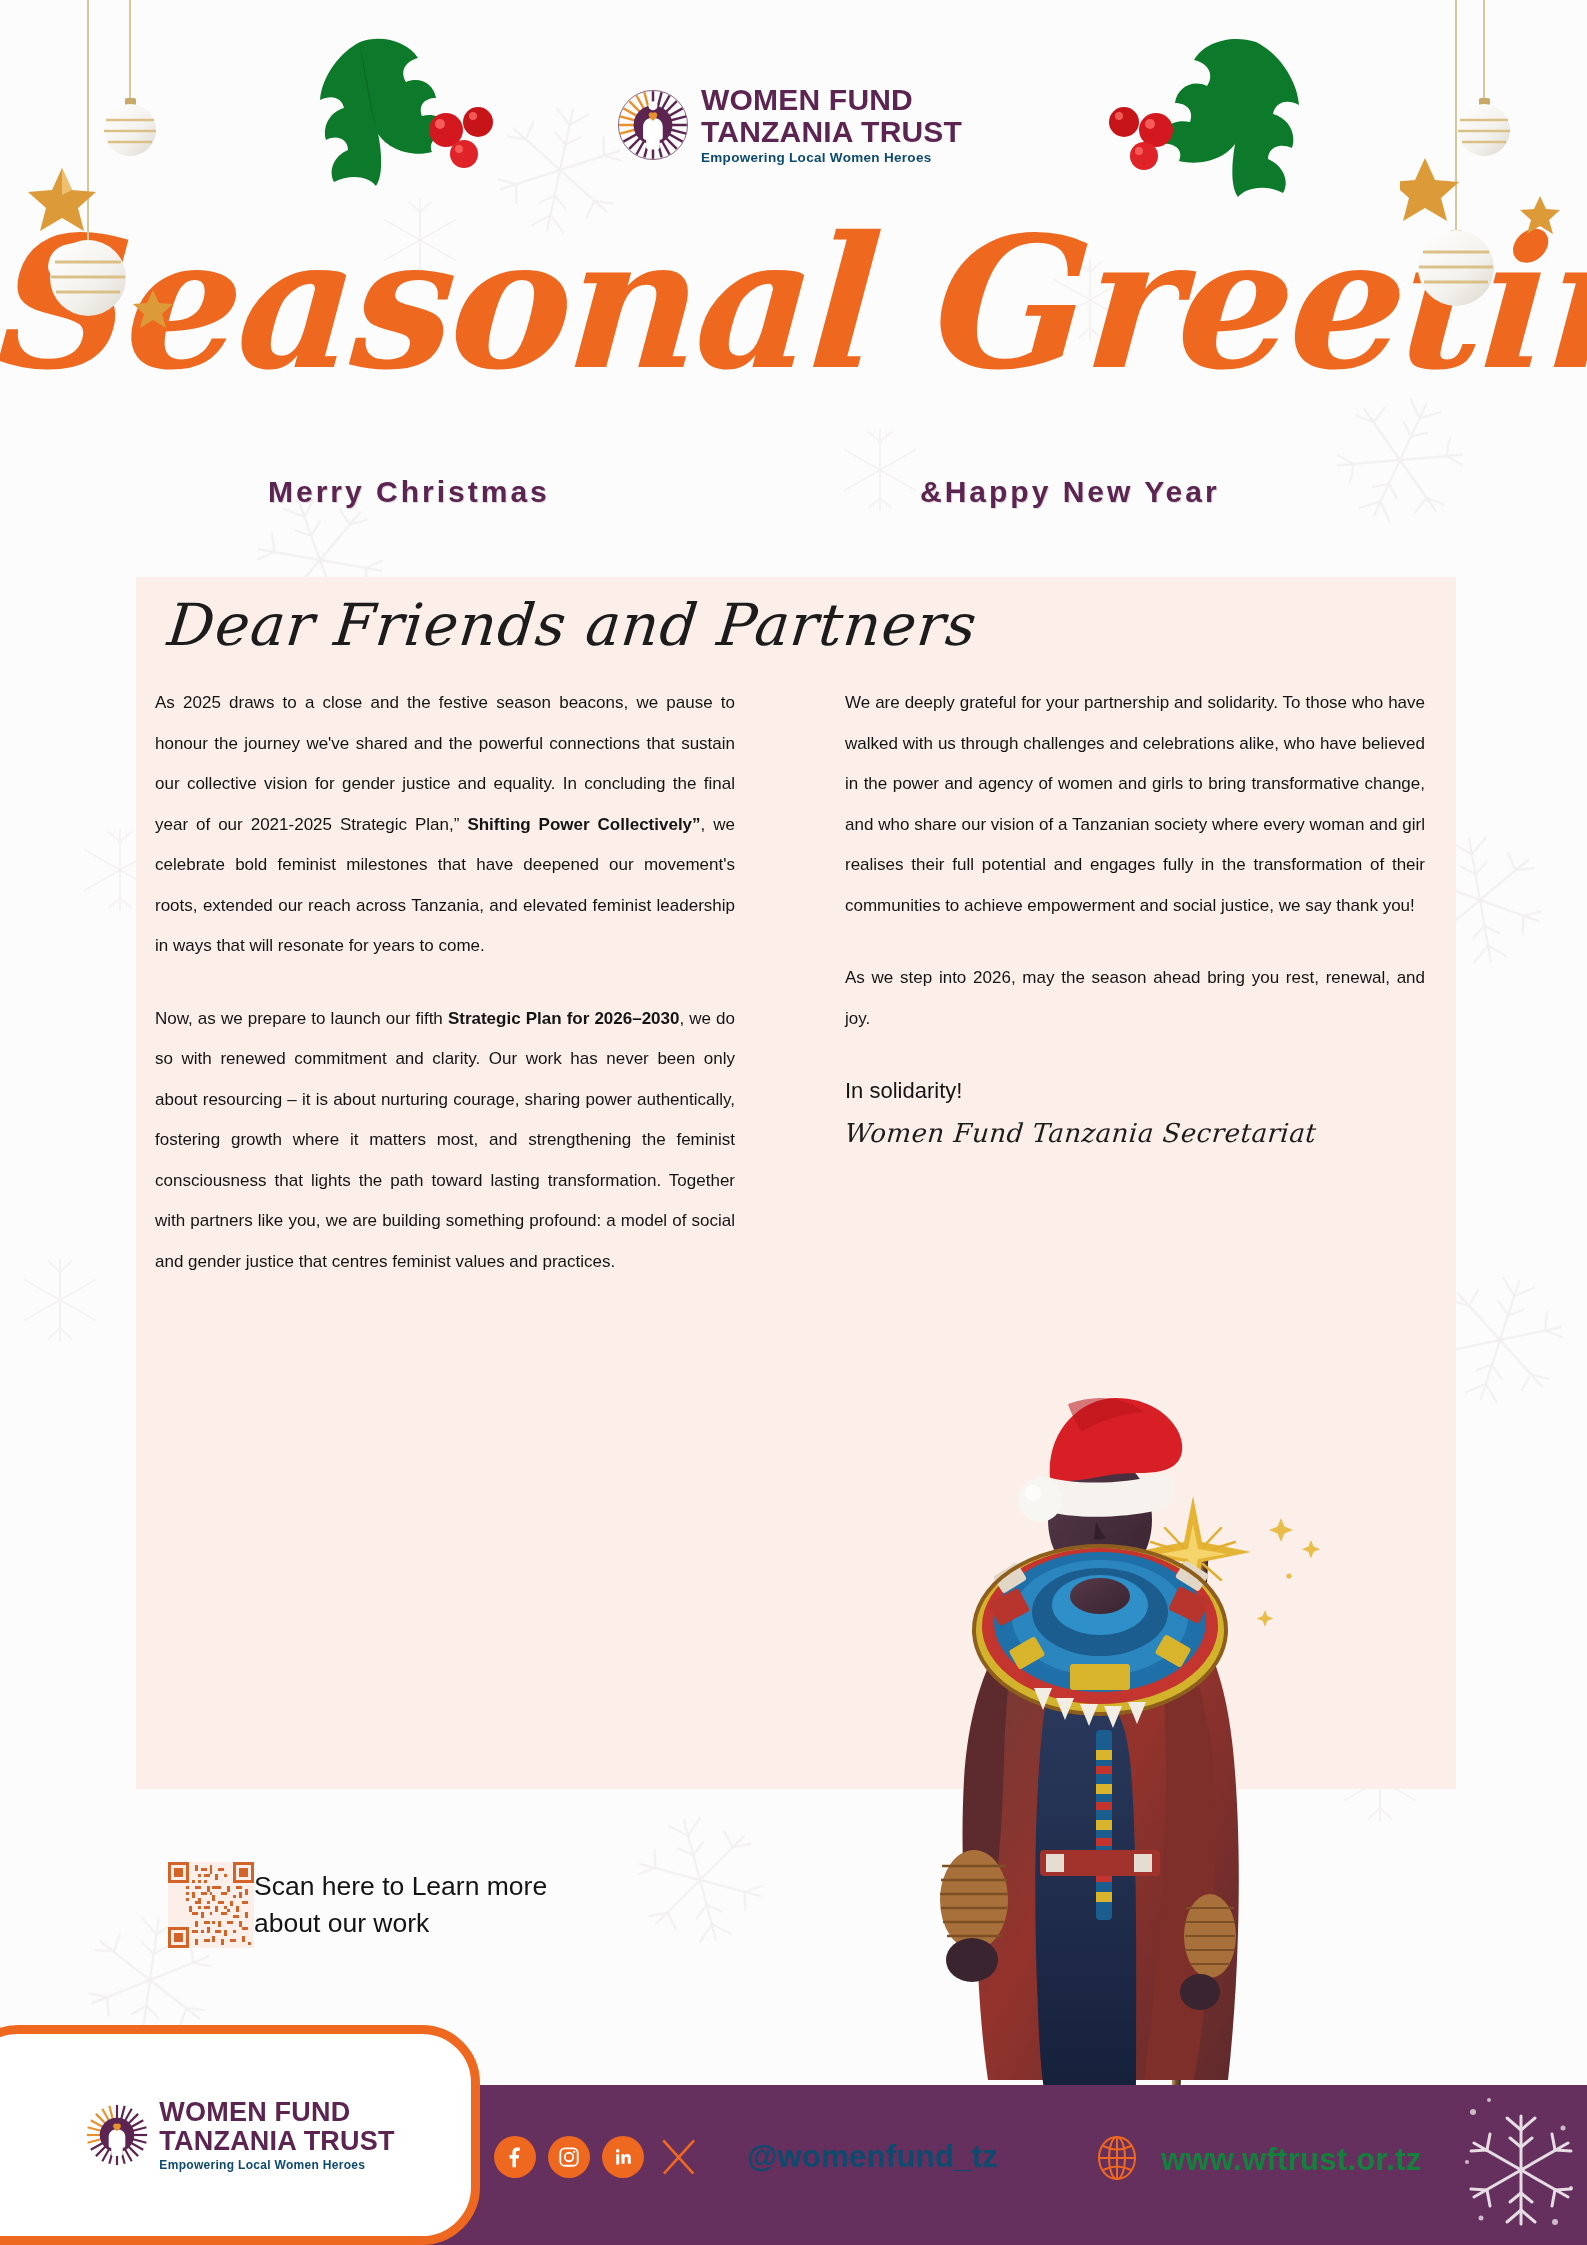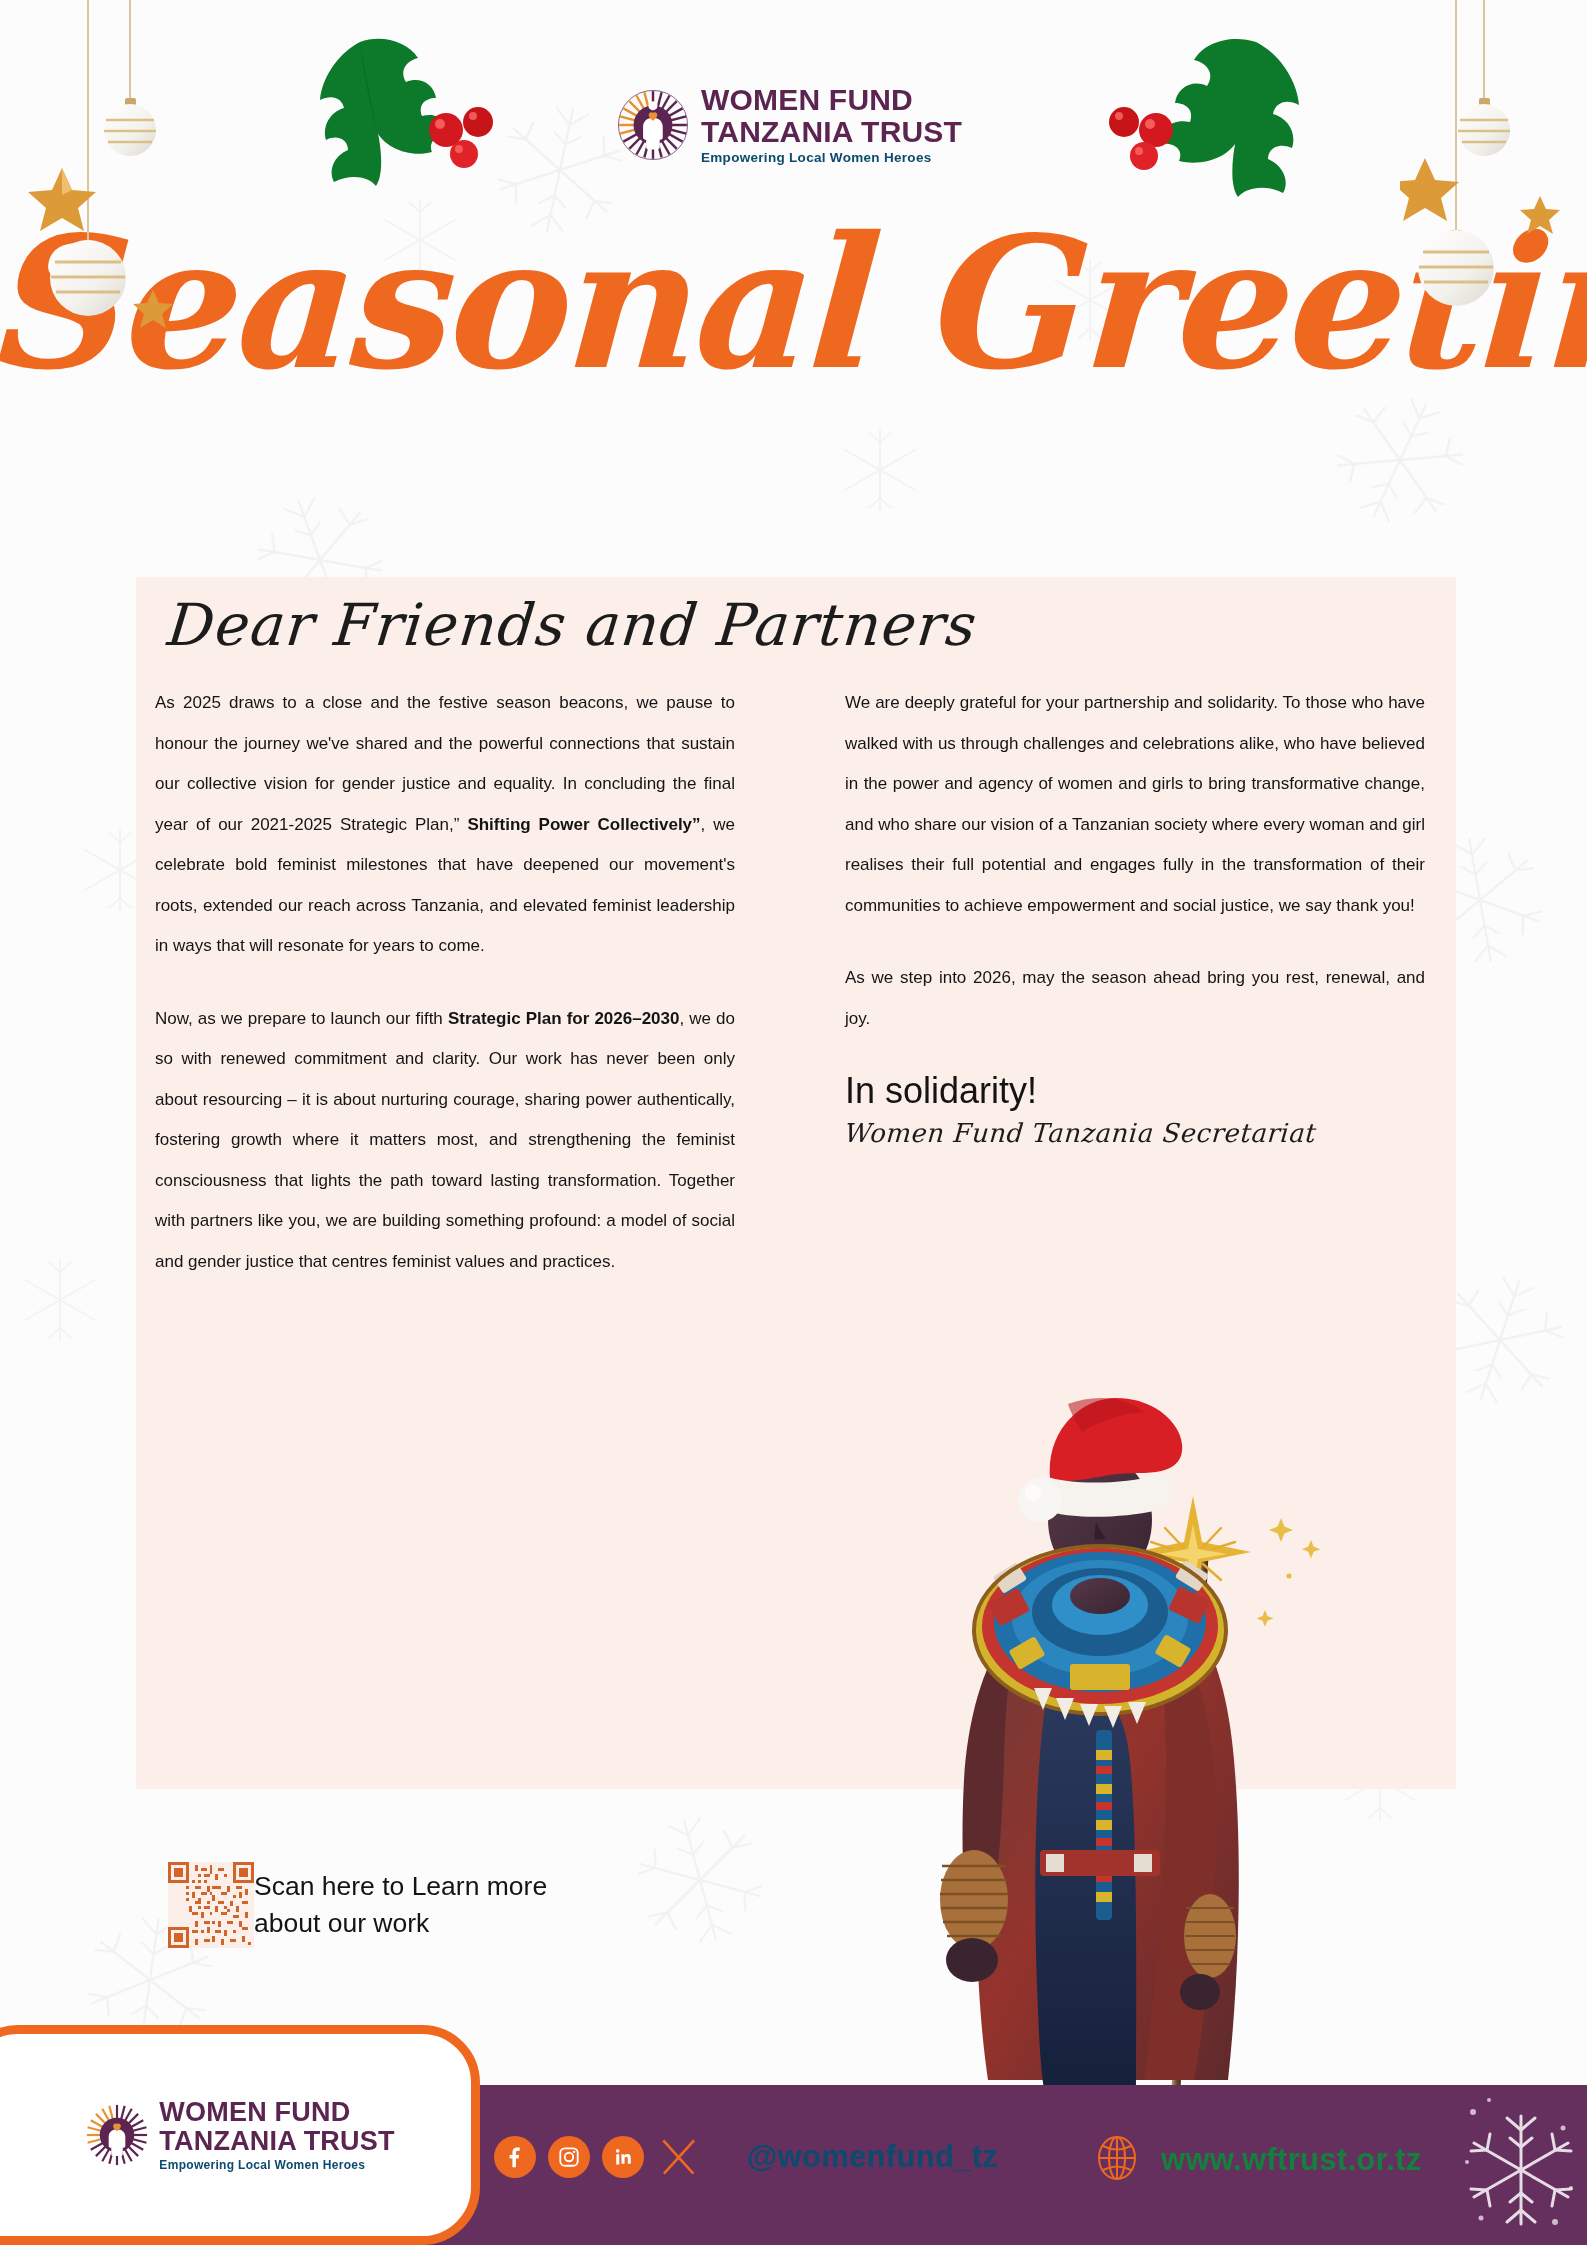--- a/index.html
+++ b/index.html
@@ -78,21 +78,21 @@
   .col{ width:580px; }
   .body-p{
     font-family:"Liberation Sans", sans-serif;
     font-size:17px; line-height:40.5px;
     color:#141414; text-align:justify;
     margin-bottom:32px;
   }
   .body-p b{ font-weight:bold; }
   .sig-line{
     font-family:"Liberation Sans", sans-serif;
-    font-size:36px; line-height:40.5px; color:#141414;
+    font-size:22px; line-height:40.5px; color:#141414;
     margin-bottom:6px;
   }
   .sig-name{
     font-family:"DejaVu Serif", serif; font-style:italic;
     font-size:26px; color:#1c1c1c; letter-spacing:.5px;
     transform:skewX(-5deg); display:inline-block;
   }
 
   
   .qr-block{
@@ -355,20 +355,24 @@
       <line x1="23" y1="252" x2="89" y2="252"></line>
         <line x1="19" y1="267" x2="93" y2="267"></line>
         <line x1="24" y1="282" x2="88" y2="282"></line>
     </g>
     <path d="M30 168 l10 22 24 2 -18 16 6 23 -22-13 -22 13 6-23 -18-16 24-2z" fill="#dd9a38" transform="translate(-5,-10)"></path>
     <path d="M140 196 l6 13 14 1 -11 10 4 14 -13-8 -13 8 4-14 -11-10 14-1z" fill="#dd9a38"></path>
   </svg>
 
   <div class="seasonal">Seasonal Greetings</div>
 
+  <div class="sub-row">
+    <span class="sub-left">Merry Christmas</span>
+    <span class="sub-right">&amp;Happy New Year</span>
+  </div>
 </div>
 
 <div class="letter-card"></div>
 
 <div class="letter-title">Dear Friends and Partners</div>
 
 <div class="cols">
   <div class="col">
     <p class="body-p"><span>As 2025 draws to a close and the festive season beacons, we pause to honour the journey we've shared and the powerful connections that sustain our collective vision for gender justice and equality. In concluding the final year of our 2021-2025 Strategic Plan,” </span><b>Shifting Power Collectively”</b><span>, we celebrate bold feminist milestones that have deepened our movement's roots, extended our reach across Tanzania, and elevated feminist leadership in ways that will resonate for years to come.</span></p>
     <p class="body-p"><span>Now, as we prepare to launch our fifth </span><b>Strategic Plan for 2026–2030</b><span>, we do so with renewed commitment and clarity. Our work has never been only about resourcing – it is about nurturing courage, sharing power authentically, fostering growth where it matters most, and strengthening the feminist consciousness that lights the path toward lasting transformation. Together with partners like you, we are building something profound: a model of social and gender justice that centres feminist values and practices.</span></p>

